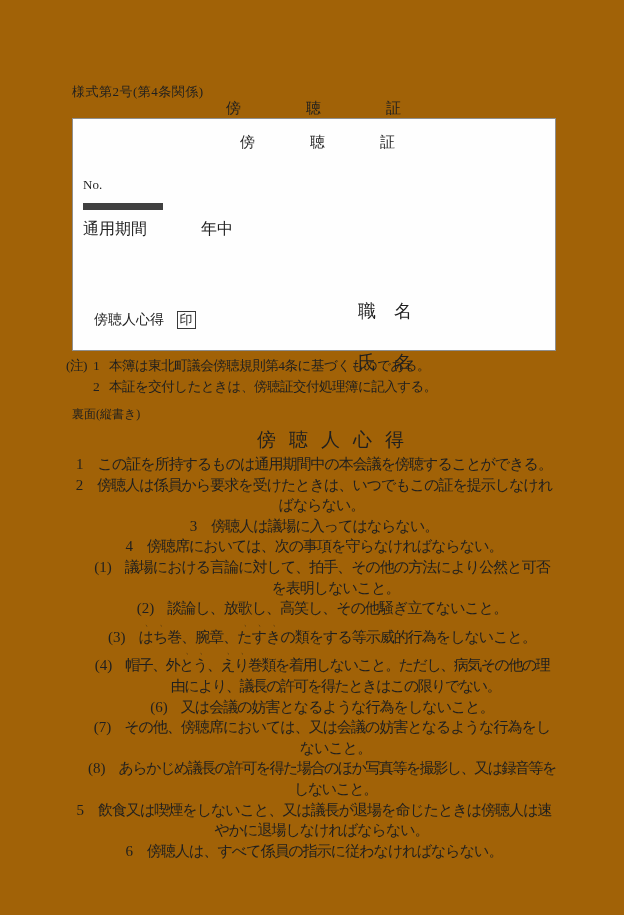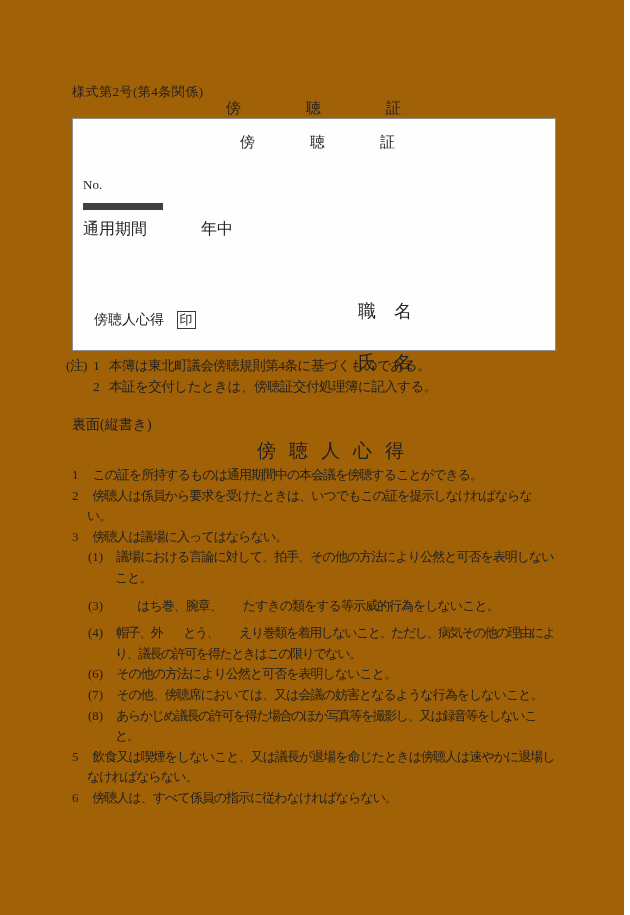--- a/index.html
+++ b/index.html
@@ -93,56 +93,56 @@
     margin:4px 0 0 -6px;
     font-size:13.5px;
     line-height:21px;
     letter-spacing:-0.5px;
   }
   .note-row{
     display:grid;
     grid-template-columns:27px 16px auto;
   }
   .back-label{
-    margin-top:20px;
-    font-size:14px;
+    margin-top:9px;
+    font-size:12px;
     line-height:16px;
   }
   .back-title{
     margin-top:9px;
     font-size:19px;
     line-height:18px;
     letter-spacing:13px;
     padding-left:185px;
     white-space:nowrap;
   }
   .rules{
     margin-top:5px;
-    font-size:13px;
+    font-size:15px;
     line-height:20.6px;
     letter-spacing:-1px;
+    text-align:center;
   }
   .rule{
     padding-left:15px;
     text-indent:-15px;
   }
   .rule > .num{ margin-right:14px; letter-spacing:0; }
   .rule.sub{
     margin-left:16px;
     padding-left:27px;
     text-indent:-27px;
   }
   .rule.sub > .num{ margin-right:13px; letter-spacing:0; }
   .rule.tight{ letter-spacing:-1.5px; }
   .boten{
     -webkit-text-emphasis:filled sesame;
     text-emphasis:filled sesame;
     -webkit-text-emphasis-position:over right;
     text-emphasis-position:over right;
-    margin-left:21px;
   }
 </style>
 </head>
 <body>
 
 <div class="page">
   <div class="content">
 
     <div class="form-label">様式第2号(第4条関係)</div>
 
@@ -181,25 +181,27 @@
     </div>
 
     <div class="back-label">裏面(縦書き)</div>
 
     <div class="back-title">傍聴人心得</div>
 
     <div class="rules">
       <div class="rule"><span class="num">1</span><span>この証を所持するものは通用期間中の本会議を傍聴することができる。</span></div>
       <div class="rule"><span class="num">2</span><span>傍聴人は係員から要求を受けたときは、いつでもこの証を提示しなければならない。</span></div>
       <div class="rule"><span class="num">3</span><span>傍聴人は議場に入ってはならない。</span></div>
+      <div class="rule"><span class="num">4</span><span>傍聴席においては、次の事項を守らなければならない。</span></div>
 
       <div class="rule sub"><span class="num">(1)</span><span>議場における言論に対して、拍手、その他の方法により公然と可否を表明しないこと。</span></div>
+      <div class="rule sub"><span class="num">(2)</span><span>談論し、放歌し、高笑し、その他騒ぎ立てないこと。</span></div>
       <div class="rule sub"><span class="num">(3)</span><span class="boten">はち</span><span>巻、腕章、</span><span class="boten">たすき</span><span>の類をする等示威的行為をしないこと。</span></div>
       <div class="rule sub tight"><span class="num">(4)</span><span>帽子、外</span><span class="boten">とう</span><span>、</span><span class="boten">えり</span><span>巻類を着用しないこと。ただし、病気その他の理由により、議長の許可を得たときはこの限りでない。</span></div>
-      <div class="rule sub"><span class="num">(6)</span><span>その他の方法により公然と可否を表明しないこと。</span></div>
+      <div class="rule sub"><span class="num">(6)</span><span>又は会議の妨害となるような行為をしないこと。</span></div>
       <div class="rule sub"><span class="num">(7)</span><span>その他、傍聴席においては、又は会議の妨害となるような行為をしないこと。</span></div>
       <div class="rule sub tight"><span class="num">(8)</span><span>あらかじめ議長の許可を得た場合のほか写真等を撮影し、又は録音等をしないこと。</span></div>
 
       <div class="rule"><span class="num">5</span><span>飲食又は喫煙をしないこと、又は議長が退場を命じたときは傍聴人は速やかに退場しなければならない。</span></div>
       <div class="rule"><span class="num">6</span><span>傍聴人は、すべて係員の指示に従わなければならない。</span></div>
     </div>
 
   </div>
 </div>
 

